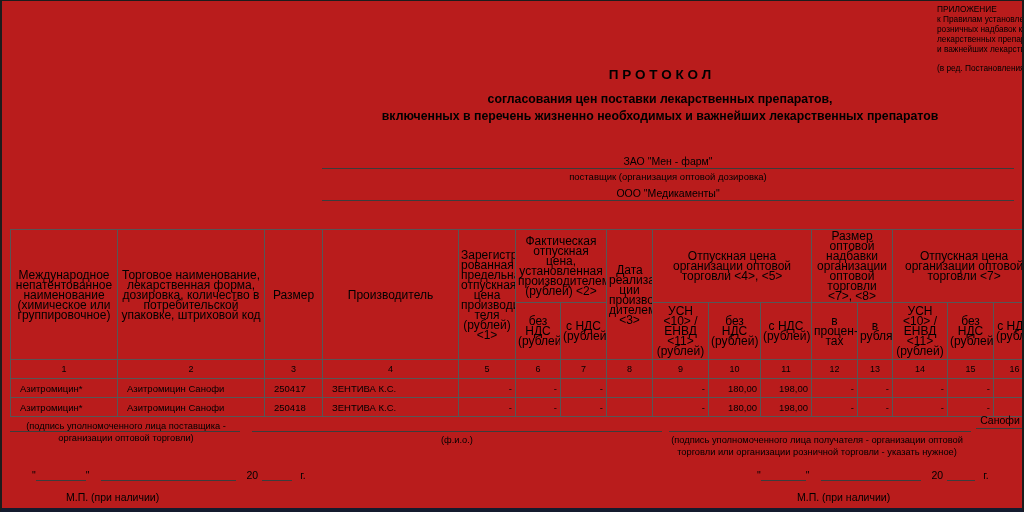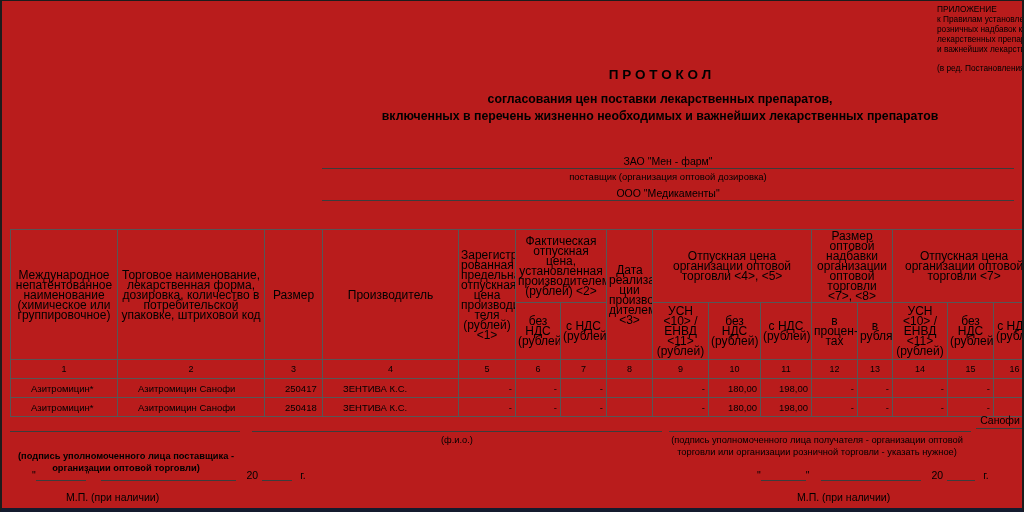--- a/index.html
+++ b/index.html
@@ -25,21 +25,21 @@
   
   table.doc-table { position: absolute; left: 8px; top: 228px; width: 1025px; table-layout: fixed; border-collapse: collapse; }
   .doc-table td { border: 1px solid #565656; vertical-align: middle; text-align: center; padding: 1px 2px; overflow: hidden; }
   .doc-table thead td { font-size: 12px; line-height: 10px; text-align: center; }
   tr.h1 { height: 67px; }
   tr.h2 { height: 57px; }
   tr.num-row { height: 19px; }
   tr.num-row td { font-size: 9px; }
   tr.data-row { height: 19px; }
   tr.data-row td { font-size: 9.5px; }
-  .doc-table td.cl { text-align: left; padding-left: 20px; }
+  .doc-table td.cl { text-align: left; padding-left: 9px; }
   .doc-table td.cr { text-align: right; padding-right: 3px; }
   
   .sig-line { position: absolute; height: 0; border-bottom: 1px solid #3c3c3c; }
   .sig-caption { position: absolute; font-size: 9.3px; line-height: 11.5px; text-align: center; }
   .fio-name { position: absolute; left: 974px; top: 413px; width: 48px; text-align: center; font-size: 10.5px; border-bottom: 1px solid #3c3c3c; padding-bottom: 2px; }
   .date-line { position: absolute; display: flex; align-items: flex-end; font-size: 10.5px; height: 14px; }
   .date-line .blank { display: inline-block; border-bottom: 1px solid #3c3c3c; height: 13px; }
   .date-line .sp { display: inline-block; height: 13px; }
   .mp { position: absolute; font-size: 10.5px; padding-left: 32px; }
 </style>
@@ -170,21 +170,21 @@
           <td class="cr"></td>
         </tr>
       </tbody>
   </table>
 
   <div class="sig-line" style="left:8px; top:430px; width:230px;"></div>
   <div class="sig-line" style="left:250px; top:430px; width:410px;"></div>
   <div class="sig-line" style="left:667px; top:430px; width:302px;"></div>
   <div class="fio-name">Санофи</div>
 
-  <div class="sig-caption" style="left:4px; top:450px; width:240px;font-weight:bold;">(подпись уполномоченного лица поставщика - организации оптовой торговли)</div>
+  <div class="sig-caption" style="left:4px; top:420px; width:240px;">(подпись уполномоченного лица поставщика - организации оптовой торговли)</div>
   <div class="sig-caption" style="left:250px; top:434px; width:410px;">(ф.и.о.)</div>
   <div class="sig-caption" style="left:655px; top:434px; width:320px;">(подпись уполномоченного лица получателя - организации оптовой торговли или организации розничной торговли - указать нужное)</div>
 
   <div class="date-line" style="left:30px; top:466px;">
     <span>"</span>
       <span class="blank" style="width:50px"></span>
       <span>"</span>
       <span class="sp" style="width:12px"></span>
       <span class="blank" style="width:135px"></span>
       <span class="sp" style="width:10px"></span>

